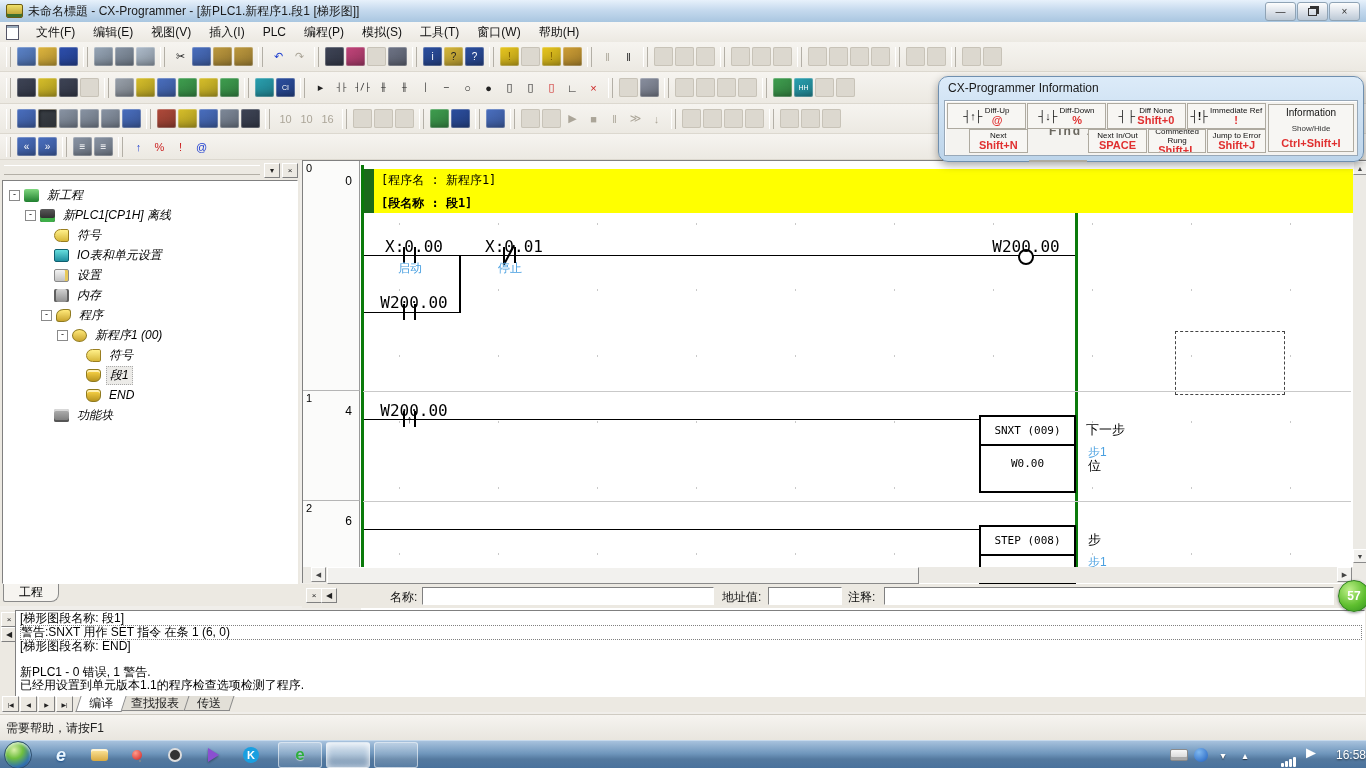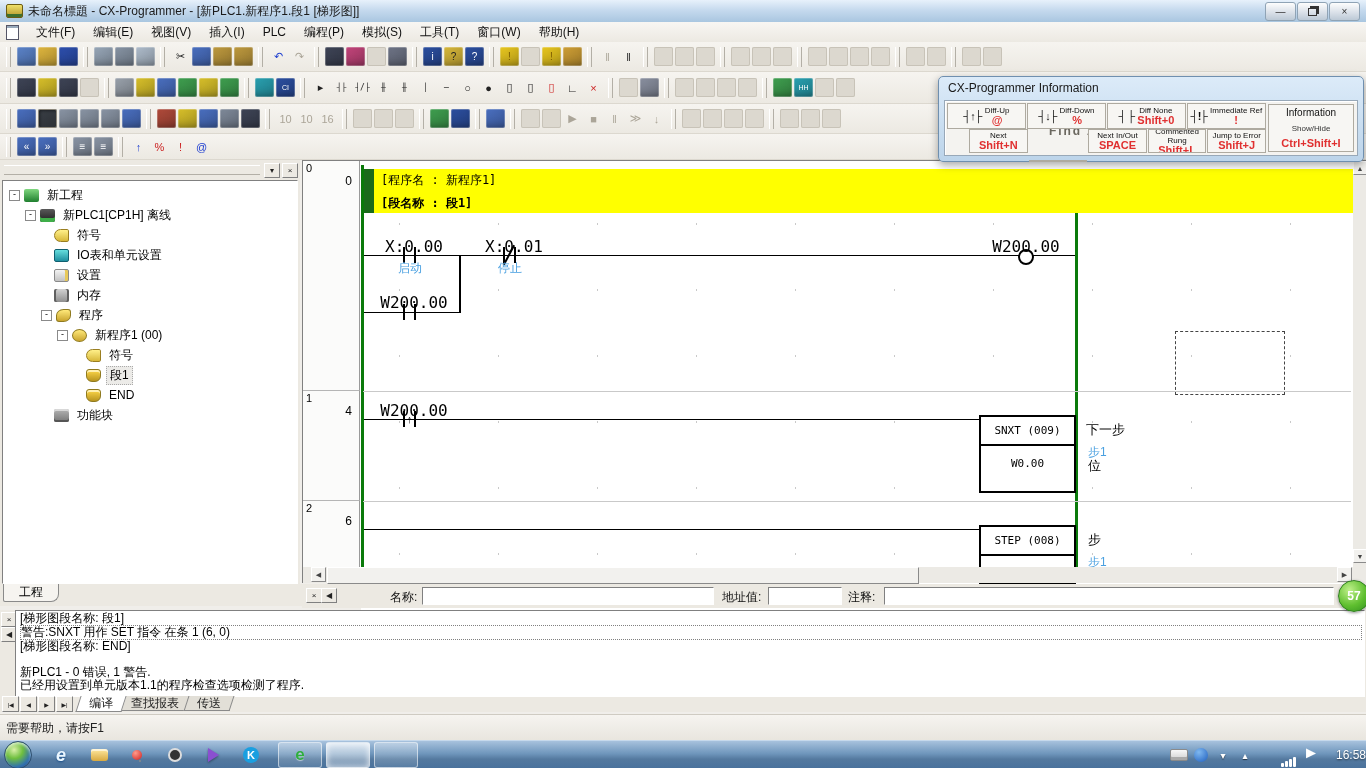--- a/index.html
+++ b/index.html
@@ -36,21 +36,21 @@
   .tbi{width:19px;height:19px;margin:1px;border-radius:2px;display:inline-flex;align-items:center;justify-content:center;
     font-size:10px;color:#fff;flex:none;box-shadow:inset 0 0 0 1px rgba(255,255,255,.25), inset 0 -7px 8px -6px rgba(0,0,0,.35);}
   .tbi.flat{background:none !important;box-shadow:none;color:#222;font-size:11px;}
   .tbi.flat.mono{font-size:8px;}
   .tbi.dis{background:#dcd8cf !important;color:#b2ada2;box-shadow:inset 0 0 0 1px #c8c3b8;}
   .tbi.flat.dis{background:none !important;box-shadow:none;color:#aba598;}
   .tbi.pressed{box-shadow:inset 0 0 0 1px #8a8579, inset 2px 2px 3px rgba(0,0,0,.45);}
 
   
   #infowin{left:938px;top:76px;width:424px;height:84px;z-index:60;
-    background:linear-gradient(#dcebf9,#bcd4ea);border:1px solid #6f8faf;border-radius:5px;
+    background:linear-gradient(#dcebf9,#bcd4ea);border:1px solid #6f8faf;border-radius:10px;
     box-shadow:0 3px 8px rgba(0,0,0,.35);}
   #infowin-title{height:22px;display:flex;align-items:center;padding-left:9px;font-size:12px;color:#1a1a1a;}
   #infowin-body{position:absolute;left:5px;right:5px;top:23px;bottom:5px;background:#f4f3f0;
     border:1px solid #98a8b8;box-shadow:inset 1px 1px 0 #fff;font-size:9px;color:#111;}
   .iw-row{display:flex;position:absolute;left:2px;right:2px;}
   #iw-top{top:2px;height:26px;} #iw-bottom{bottom:2px;height:24px;padding-left:22px;}
   .iw-cell{flex:1;border:1px solid #aeaaa0;margin-right:-1px;display:flex;align-items:center;justify-content:center;
     flex-direction:column;background:#f7f6f3;overflow:hidden;}
   #iw-top .iw-cell{flex-direction:row;gap:3px;}
   .iw-sym{font-size:11px;font-weight:bold;color:#111;letter-spacing:-1px;}
@@ -78,21 +78,21 @@
   .ti-project{background:linear-gradient(#7fd77f,#1f7f2f);}
   .ti-plc{background:linear-gradient(#5a5a5a,#1d1d1d);box-shadow:inset 0 -4px 0 #3fae49;border-radius:2px;}
   .ti-symbols{background:linear-gradient(#fff08a,#d8b83a);border-radius:7px 2px 2px 7px;border:1px solid #9a7e20;box-sizing:border-box;}
   .ti-io{background:linear-gradient(#66dede,#1f8fa0);border:1px solid #0f5f70;box-sizing:border-box;}
   .ti-settings{background:linear-gradient(#f3f3f3,#c2c2c2);border:1px solid #8a8a8a;box-sizing:border-box;box-shadow:inset -3px 0 0 #e8c95a;}
   .ti-memory{background:linear-gradient(#d2d2d2,#8f8f8f);box-shadow:inset 2px 0 0 #5f5f5f, inset -2px 0 0 #5f5f5f;}
   .ti-program{background:linear-gradient(#ffe97a,#caa52f);border-radius:50% 3px 50% 3px;border:1px solid #8f7a1f;box-sizing:border-box;}
   .ti-program1{background:linear-gradient(#ffe97a,#caa52f);border-radius:50%;border:1px solid #8f7a1f;box-sizing:border-box;}
   .ti-section{background:linear-gradient(#ffd84a,#b8941f);border-radius:3px 3px 6px 6px;box-shadow:inset 0 2px 0 #fff0b0;border:1px solid #8f7a1f;box-sizing:border-box;}
   .ti-funcblock{background:linear-gradient(#b5b5b5,#777);box-shadow:inset 0 2px 0 #d8d8d8, inset 0 -2px 0 #555;}
-  .tlabel{padding:0 3px;}
+  .tlabel{padding:0 3px;font-style:italic;}
   .trow.sel .tlabel{background:#ecebe8;border:1px dotted #aaa;}
 
   
   #proj-tab-strip{left:0;top:584px;width:302px;height:22px;background:#ece9e2;}
   #proj-tab{position:absolute;left:3px;top:0;width:54px;height:17px;background:#f6f4f0;border:1px solid #8a8a8a;
     border-top:none;border-radius:0 0 8px 2px;font-size:12px;display:flex;align-items:center;justify-content:center;}
 
   
   #ladder{left:302px;top:160px;width:1064px;height:422px;background:#fff;
     border-left:1px solid #808080;border-top:1px solid #808080;}

